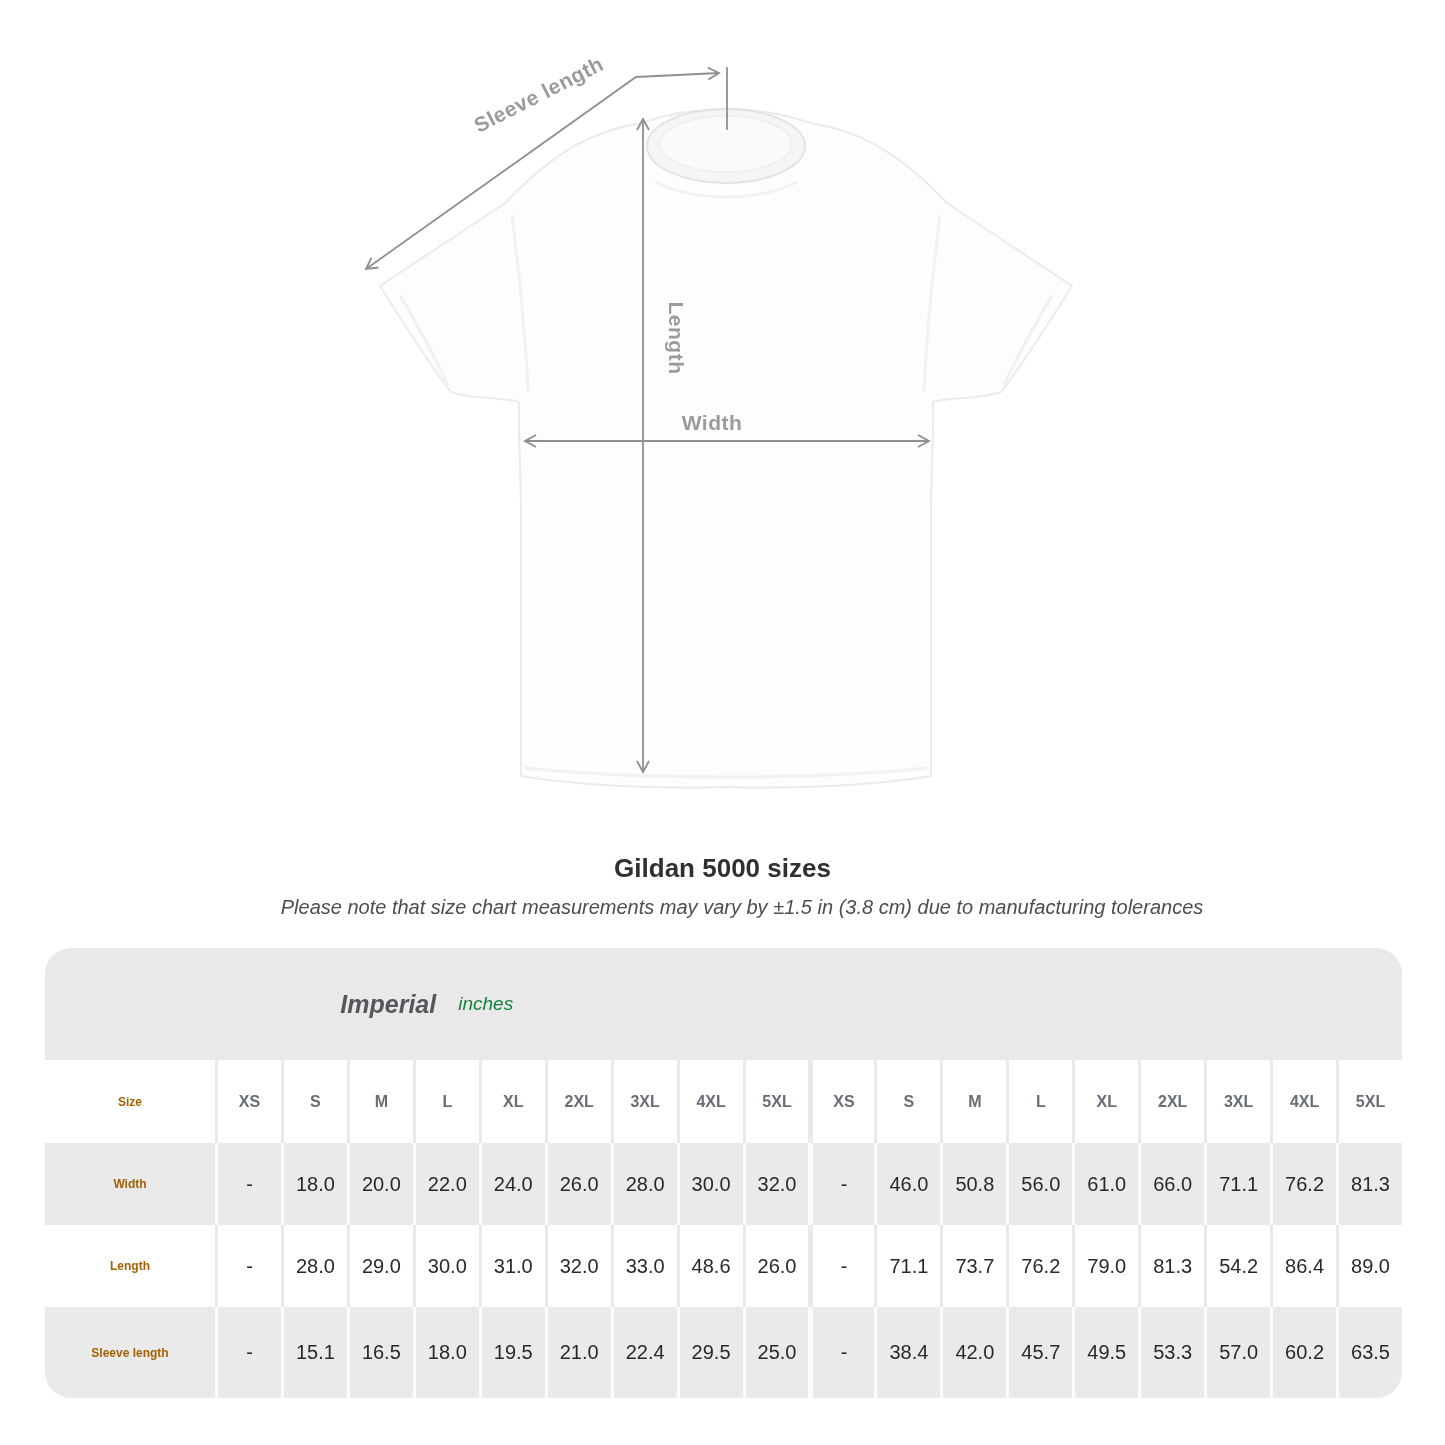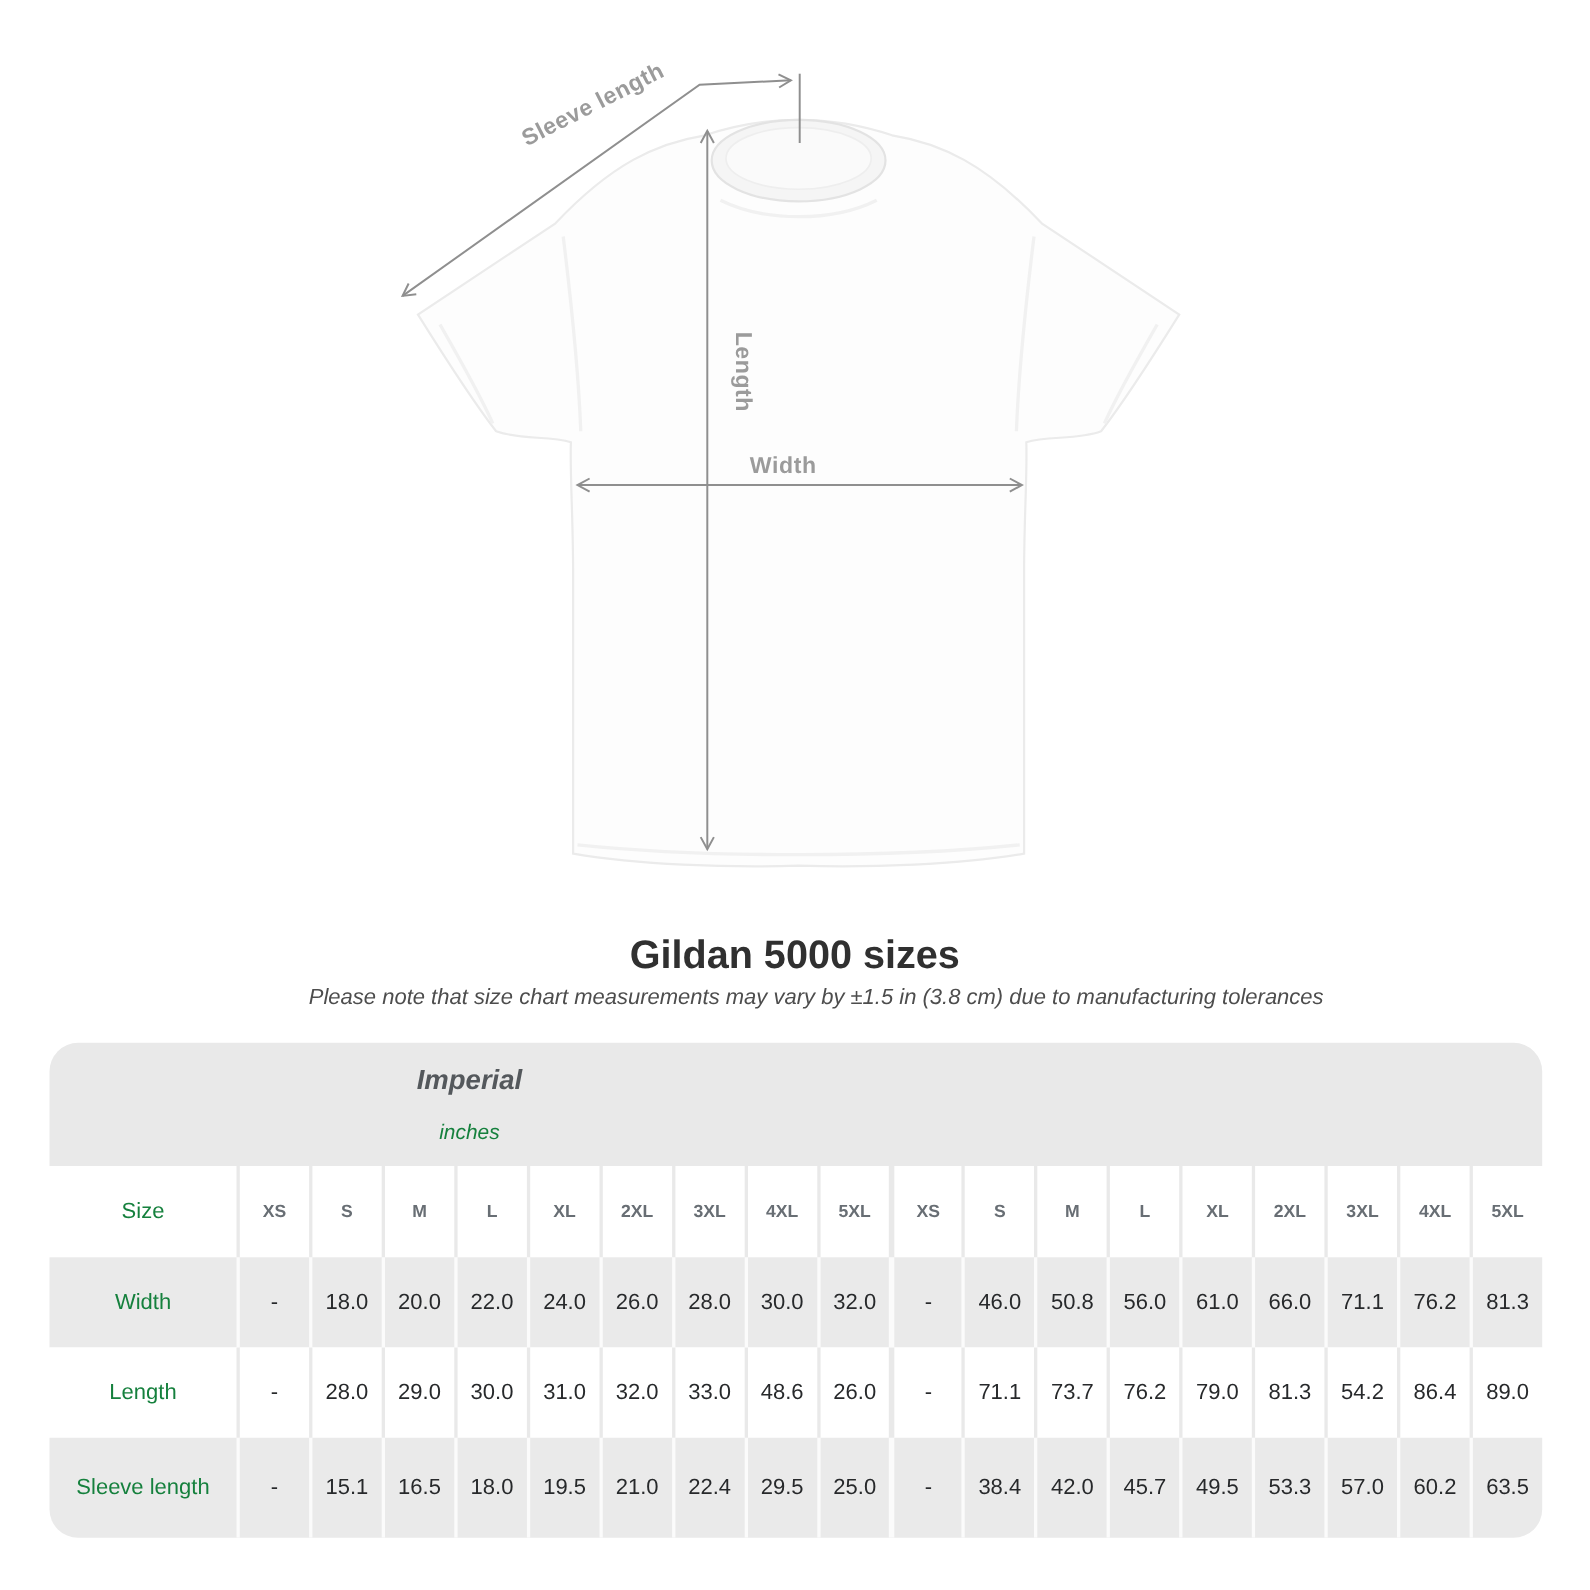--- a/index.html
+++ b/index.html
@@ -5,43 +5,43 @@
   html,body{margin:0;padding:0;background:#fff;}
   .stage{
     position:relative;width:1445px;height:1445px;background:#ffffff;overflow:hidden;
     font-family:"Liberation Sans","DejaVu Sans",sans-serif;
   }
   
   .figure-svg{position:absolute;left:0;top:0;}
   .measure-label{font-family:"Liberation Sans","DejaVu Sans",sans-serif;font-weight:bold;font-size:21px;fill:#9b9b9b;letter-spacing:.5px;}
   
   .heading{position:absolute;left:0;top:849px;width:100%;text-align:center;}
-  .heading .title{font-size:36px;font-weight:bold;color:#303030;line-height:38px;margin:0;}
+  .heading .title{font-size:26px;font-weight:bold;color:#303030;line-height:38px;margin:0;}
   .heading .subtitle{font-size:20px;font-style:italic;color:#4d4d4d;margin:9px 0 0 0;padding-left:39px;}
   
   .size-table{position:absolute;left:45px;top:948px;width:1357px;}
   .banner{display:flex;height:112px;background:#e9e9e9;border-radius:26px 26px 0 0;}
-  .banner-section{display:flex;flex-direction:column;align-items:center;justify-content:center;gap:22px;}
+  .banner-section{display:flex;flex-direction:row;align-items:center;justify-content:center;gap:22px;}
   .banner-section.left{width:calc((100% - 170px)/2 + 170px);}
   .banner-section.right{width:calc((100% - 170px)/2);}
   .banner-title{font-size:25px;font-weight:bold;font-style:italic;color:#54585c;}
   .banner-sub{font-size:19px;font-style:italic;color:#15803d;}
   .trow{display:grid;grid-template-columns:170px repeat(18,1fr);align-items:stretch;}
   .trow .cell{display:flex;align-items:center;justify-content:center;border-left:3px solid transparent;}
   .trow .cell:first-child{border-left:none;}
   .header-row{height:83px;background:#ffffff;}
   .header-row .cell{border-left-color:#e9e9e9;}
   .data-row{height:82px;}
   .data-row.striped{background:#eaeaea;}
   .data-row.striped .cell{border-left-color:rgba(255,255,255,.8);}
   .data-row.plain{background:#ffffff;}
   .data-row.plain .cell{border-left-color:#e9e9e9;}
   .data-row.row-last{height:91px;border-radius:0 0 26px 26px;overflow:hidden;}
   .cell.metric-first{border-left-width:5px;}
-  .head-label,.row-label{font-size:20px;font-weight:normal;color:#15803d;}
+  .head-label,.row-label{font-size:12px;font-weight:bold;color:#a16207;}
   .head-cell{font-size:16px;font-weight:bold;color:#686e74;}
   .val-cell{font-size:20px;color:#27292b;}
 </style>
 </head>
 <body>
 
 <div class="stage">
 
   <svg class="figure-svg" width="1445" height="830" viewBox="0 0 1445 830">
     <defs>

